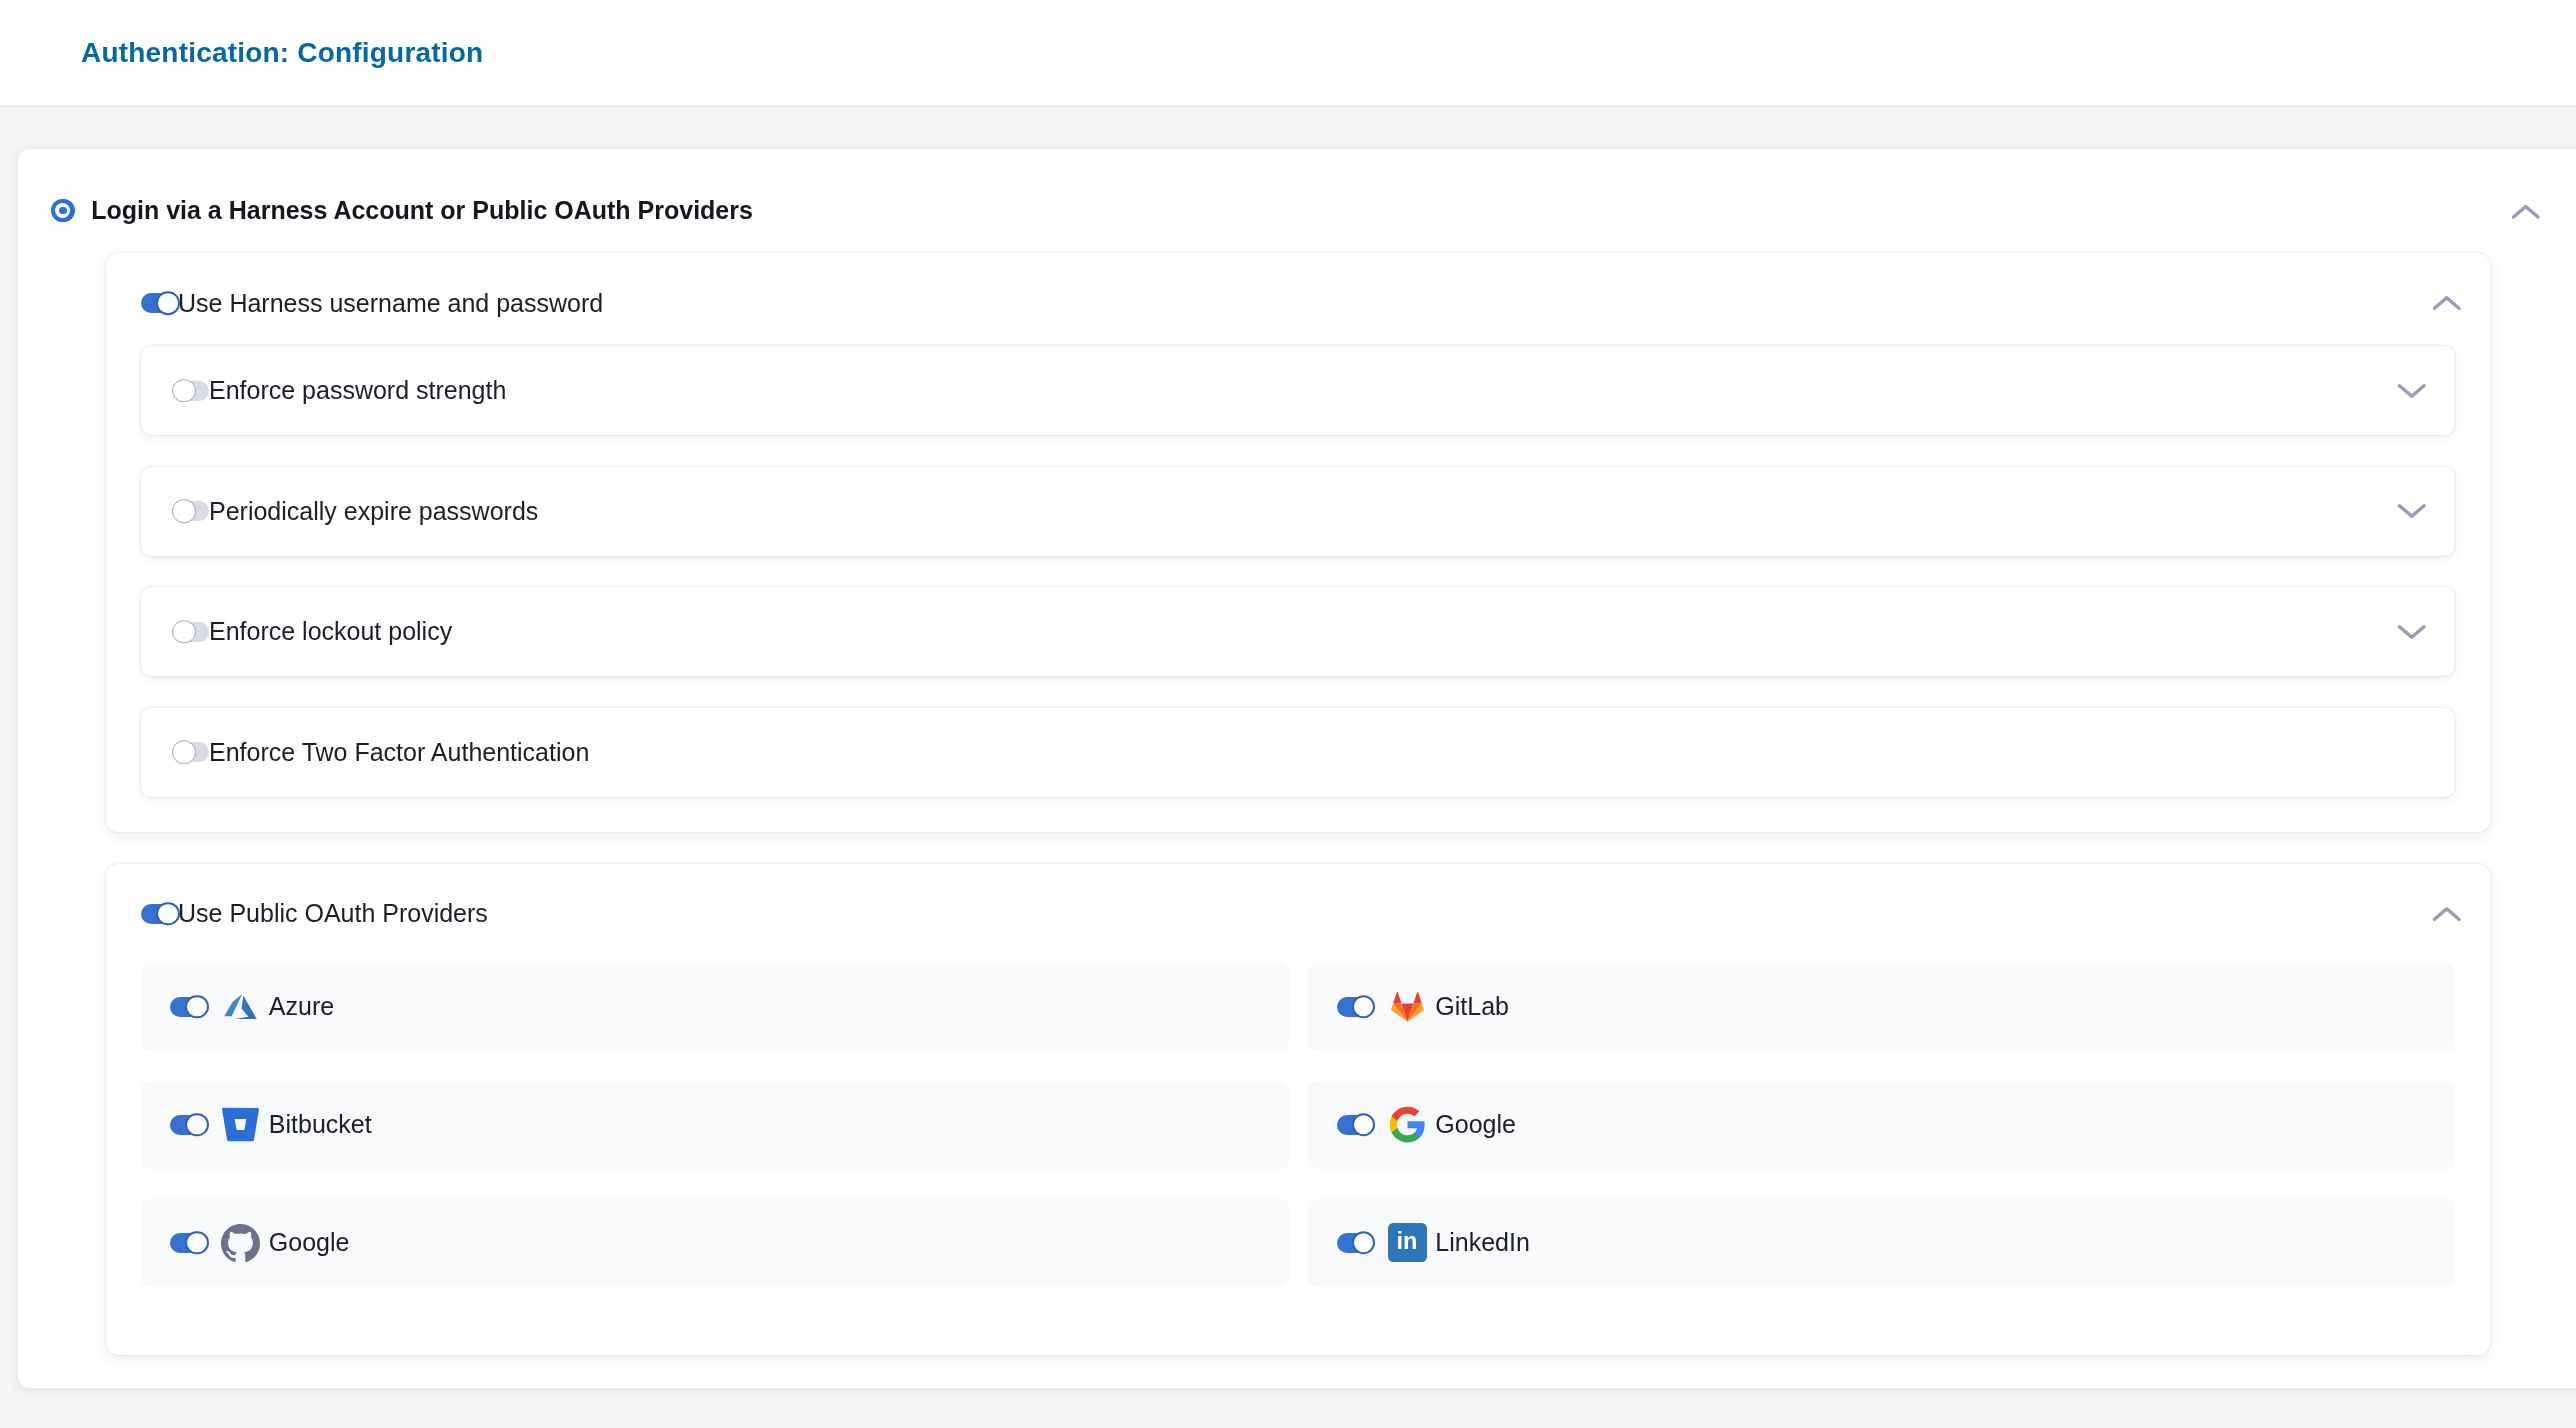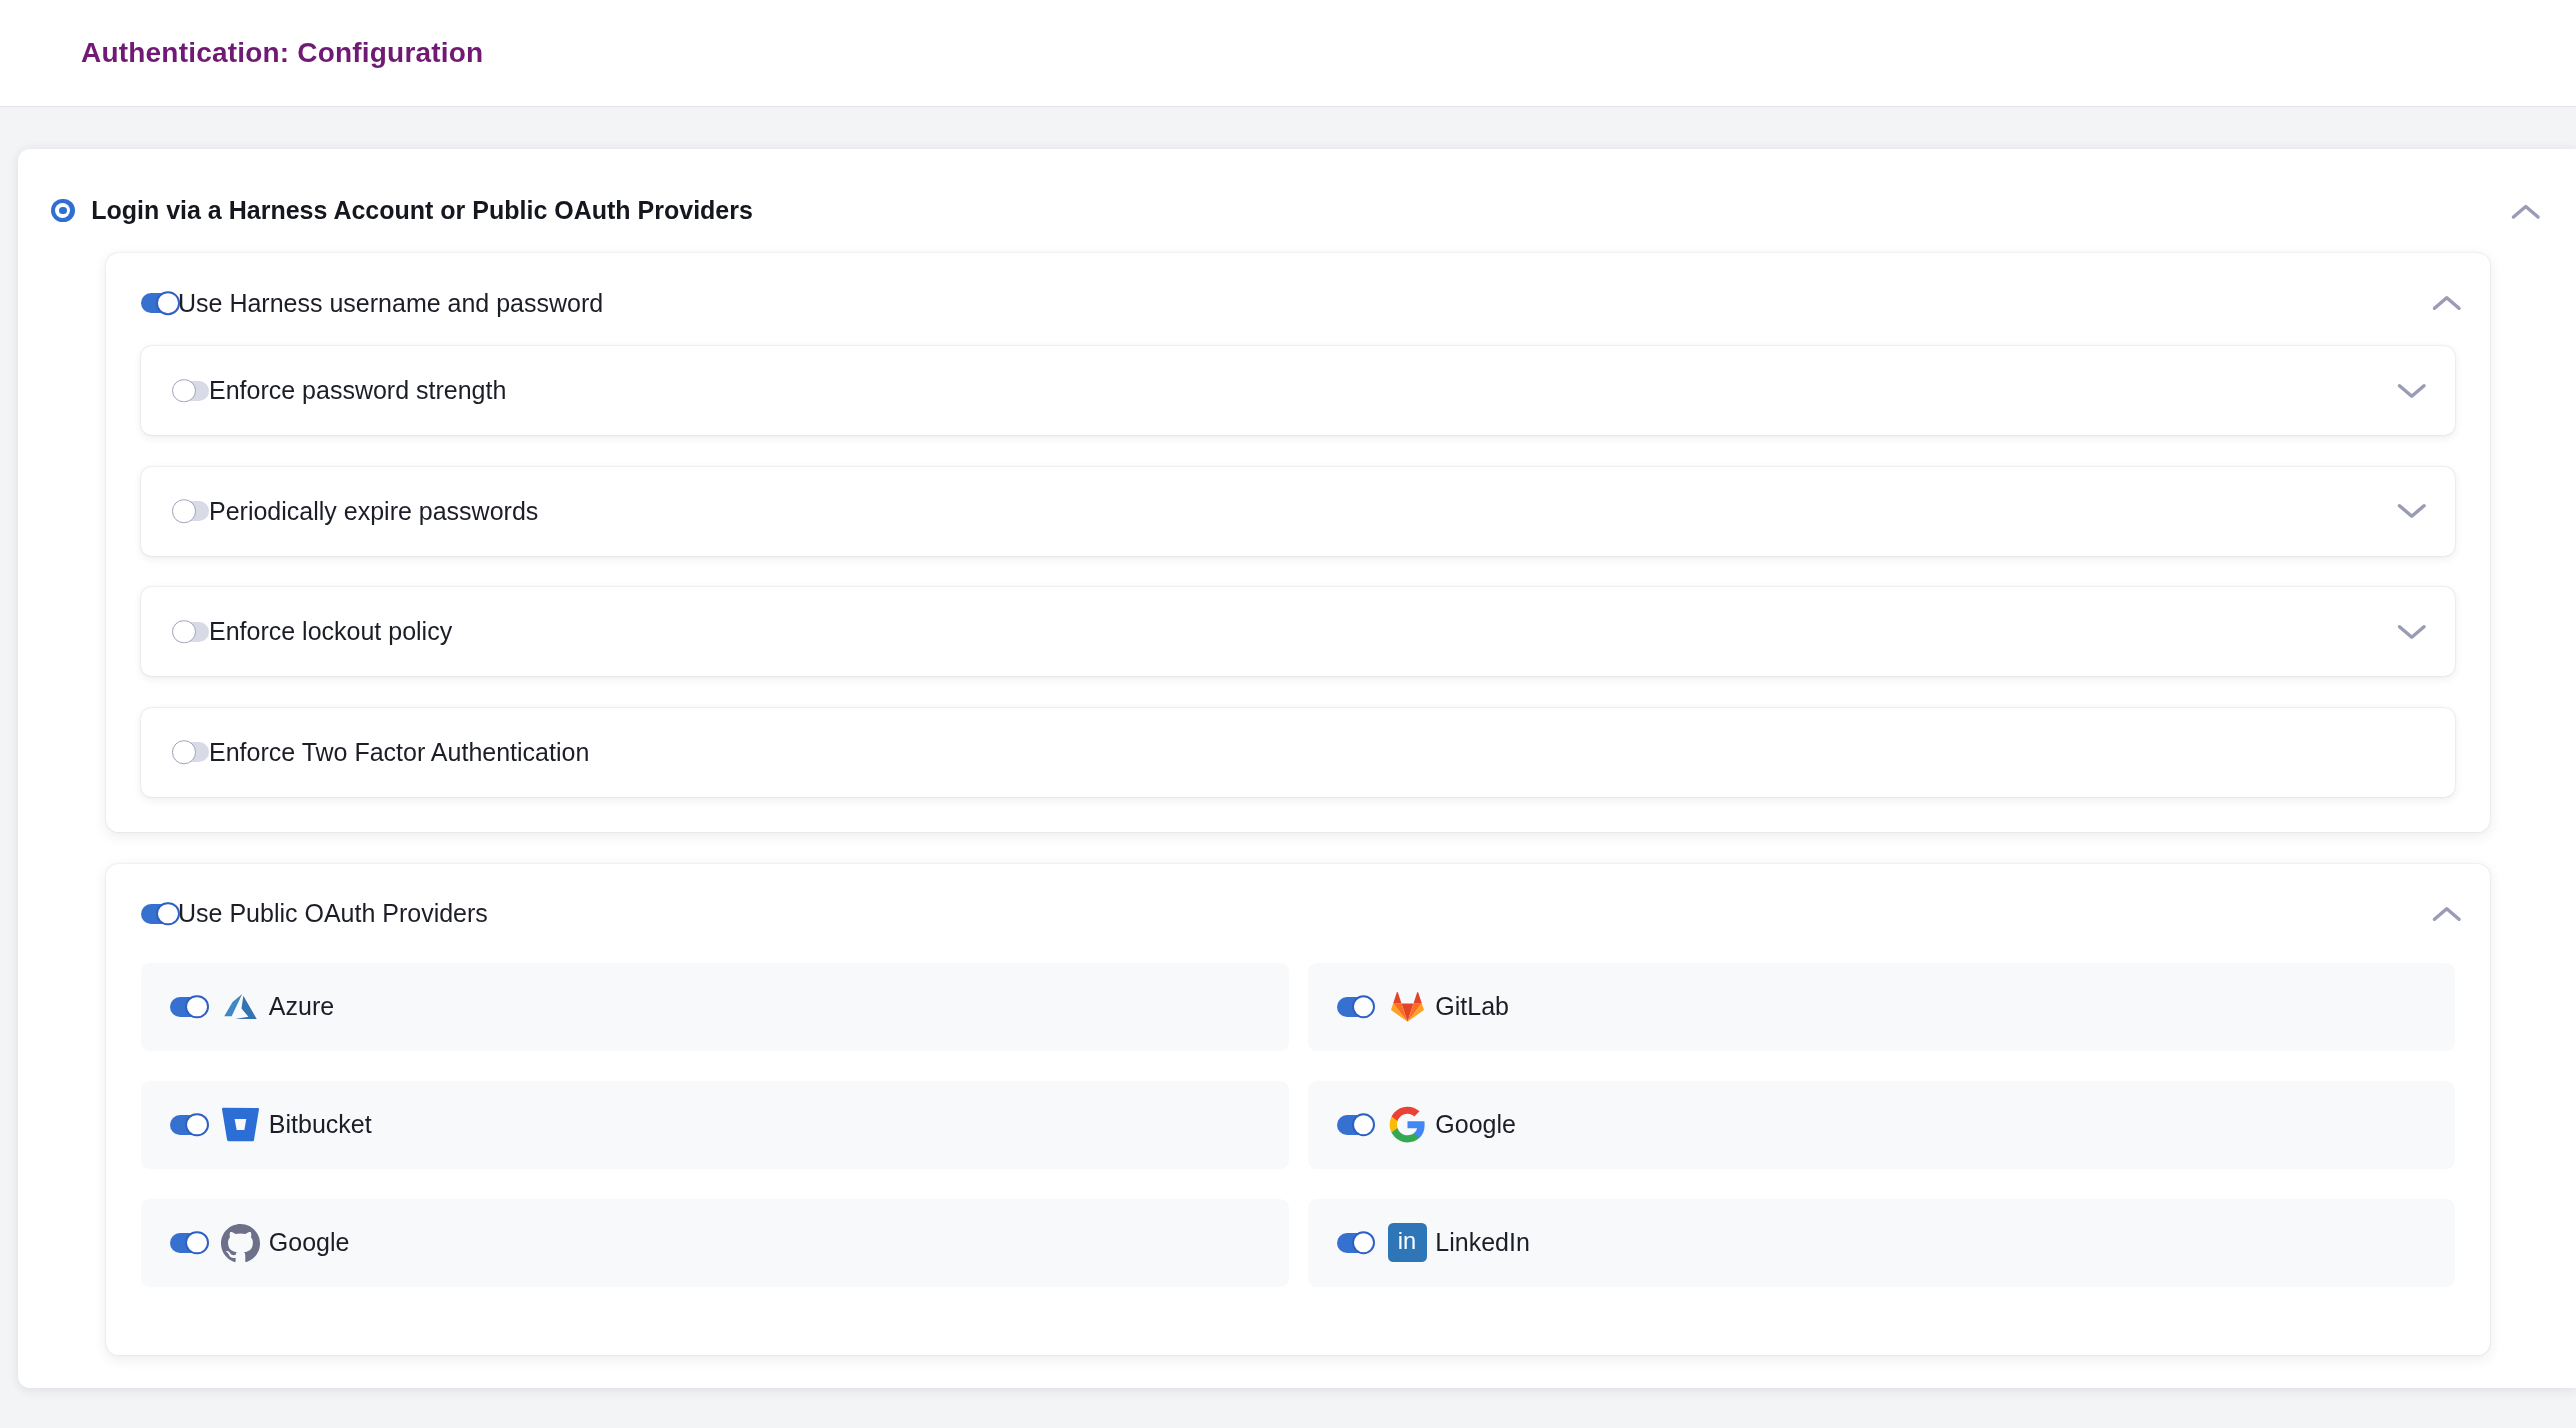--- a/index.html
+++ b/index.html
@@ -1,21 +1,21 @@
 <!DOCTYPE html>
 <html style="font-size:14px"><head>
 <meta charset="utf-8">
 <style>
   html,body{margin:0;padding:0;width:2576px;height:1428px;overflow:hidden;
     font-family:"Liberation Sans",sans-serif;background:#f3f4f6;}
   *{box-sizing:border-box;}
 
   .app-header{height:107px;background:#ffffff;border-bottom:1.8px solid #e3e4e9;
     display:flex;align-items:center;padding-left:81px;}
-  .app-header h1{margin:0;font-size:28px;font-weight:700;color:#701a75;letter-spacing:0.2px;}
+  .app-header h1{margin:0;font-size:28px;font-weight:700;color:#0369a1;letter-spacing:0.2px;}
 
   .page{position:relative;width:100%;height:1320px;background:#f3f4f6;}
 
   .main-card{position:absolute;left:18px;top:42px;right:0;height:1239px;background:#ffffff;
     border-radius:12.3px 0 0 12.3px;box-shadow:0 1.8px 10.5px rgba(40,41,61,.10);}
 
   .section-row{position:relative;display:flex;align-items:center;padding:47px 96px 0 33px;}
   .section-title{margin-left:16.6px;font-size:25px;font-weight:700;color:#15171f;}
 
   
@@ -54,21 +54,21 @@
   .sub-card .toggle{width:35px;}
 
   .provider-grid{display:grid;grid-template-columns:1fr 1fr;column-gap:19px;row-gap:30px;margin-top:29px;}
   .provider{height:88px;background:#f8f9fb;border-radius:8.8px;display:flex;align-items:center;
     padding:0 17.5px 0 29px;}
   .picon{width:39px;height:39px;margin:0 8.8px 0 14px;flex:none;display:flex;align-items:center;justify-content:center;}
   .provider-name{font-size:25px;color:#1c1e27;}
 
   .li-box{width:39px;height:39px;border-radius:5.3px;background:#2e76b8;display:flex;
     align-items:center;justify-content:center;}
-  .li-box span{color:#ffffff;font-weight:400;font-size:23.6px;line-height:1;transform:translateY(-0.9px);}
+  .li-box span{color:#ffffff;font-weight:700;font-size:23.6px;line-height:1;transform:translateY(-0.9px);}
 </style>
 </head>
 <body>
 
 <header class="app-header">
   <h1>Authentication: Configuration</h1>
 </header>
 
 <div class="page">
   <div class="main-card">

